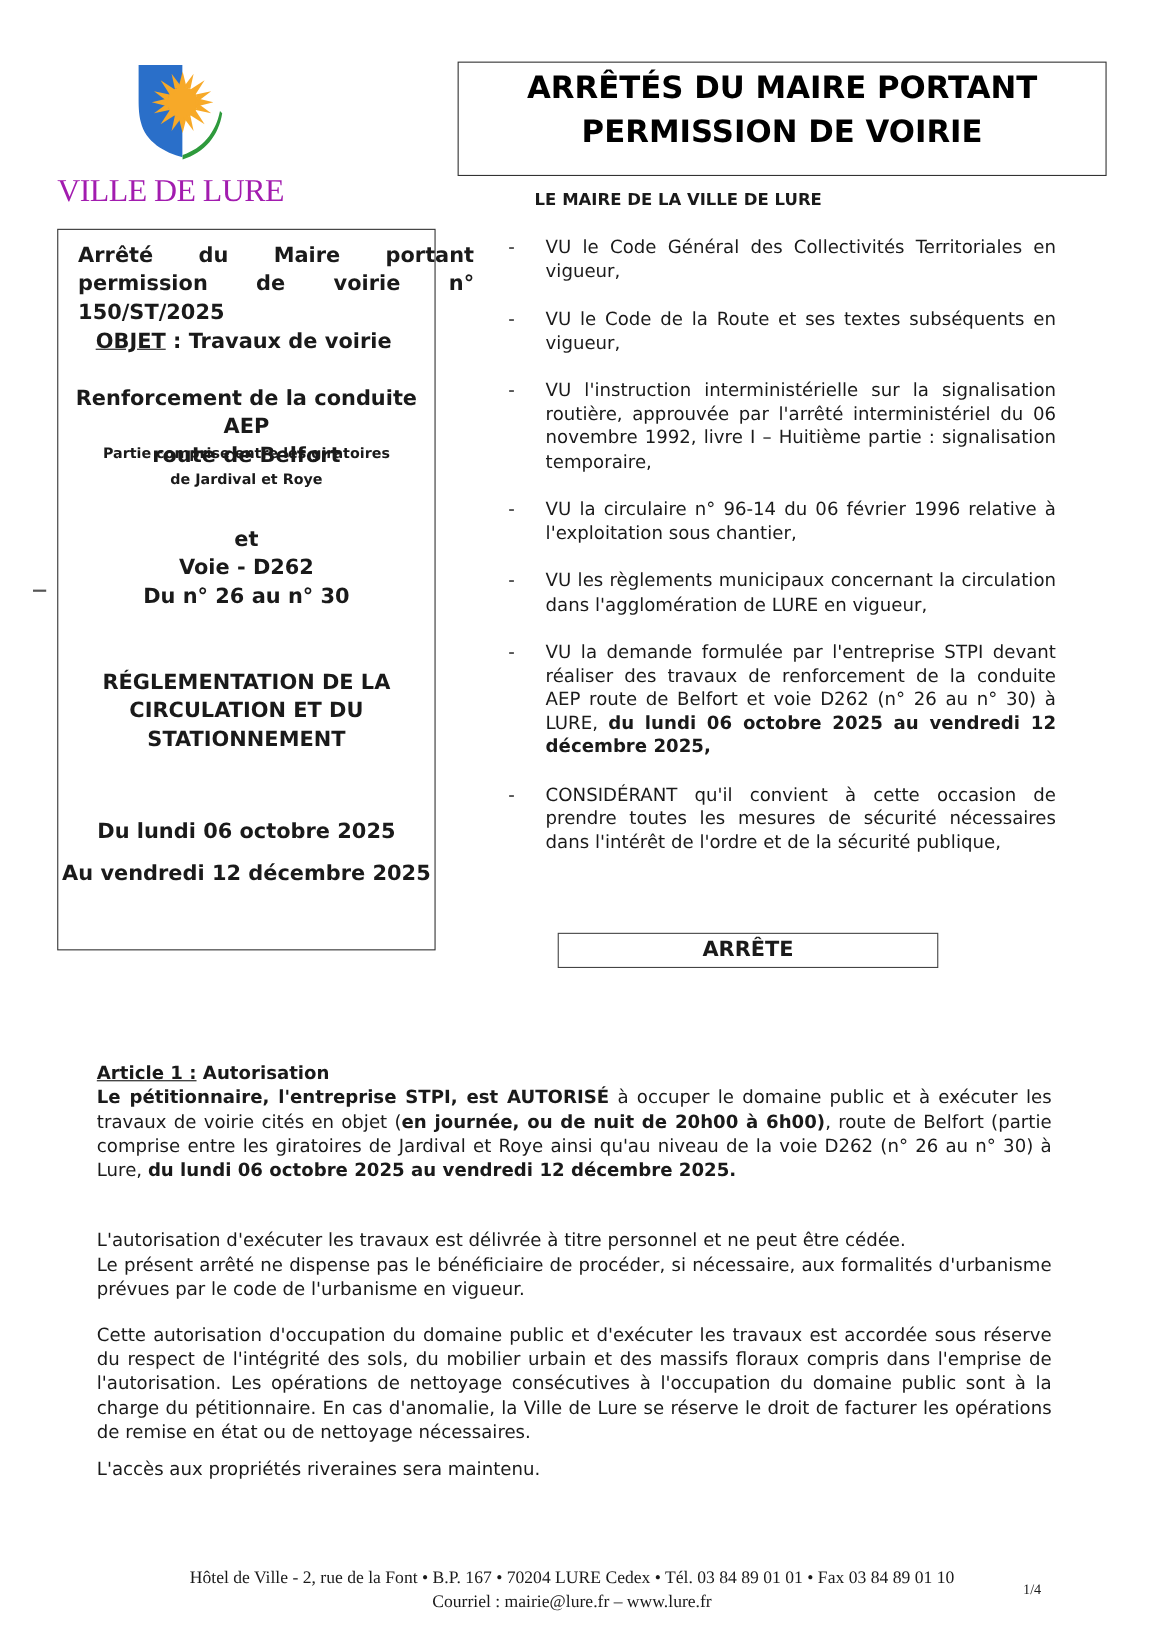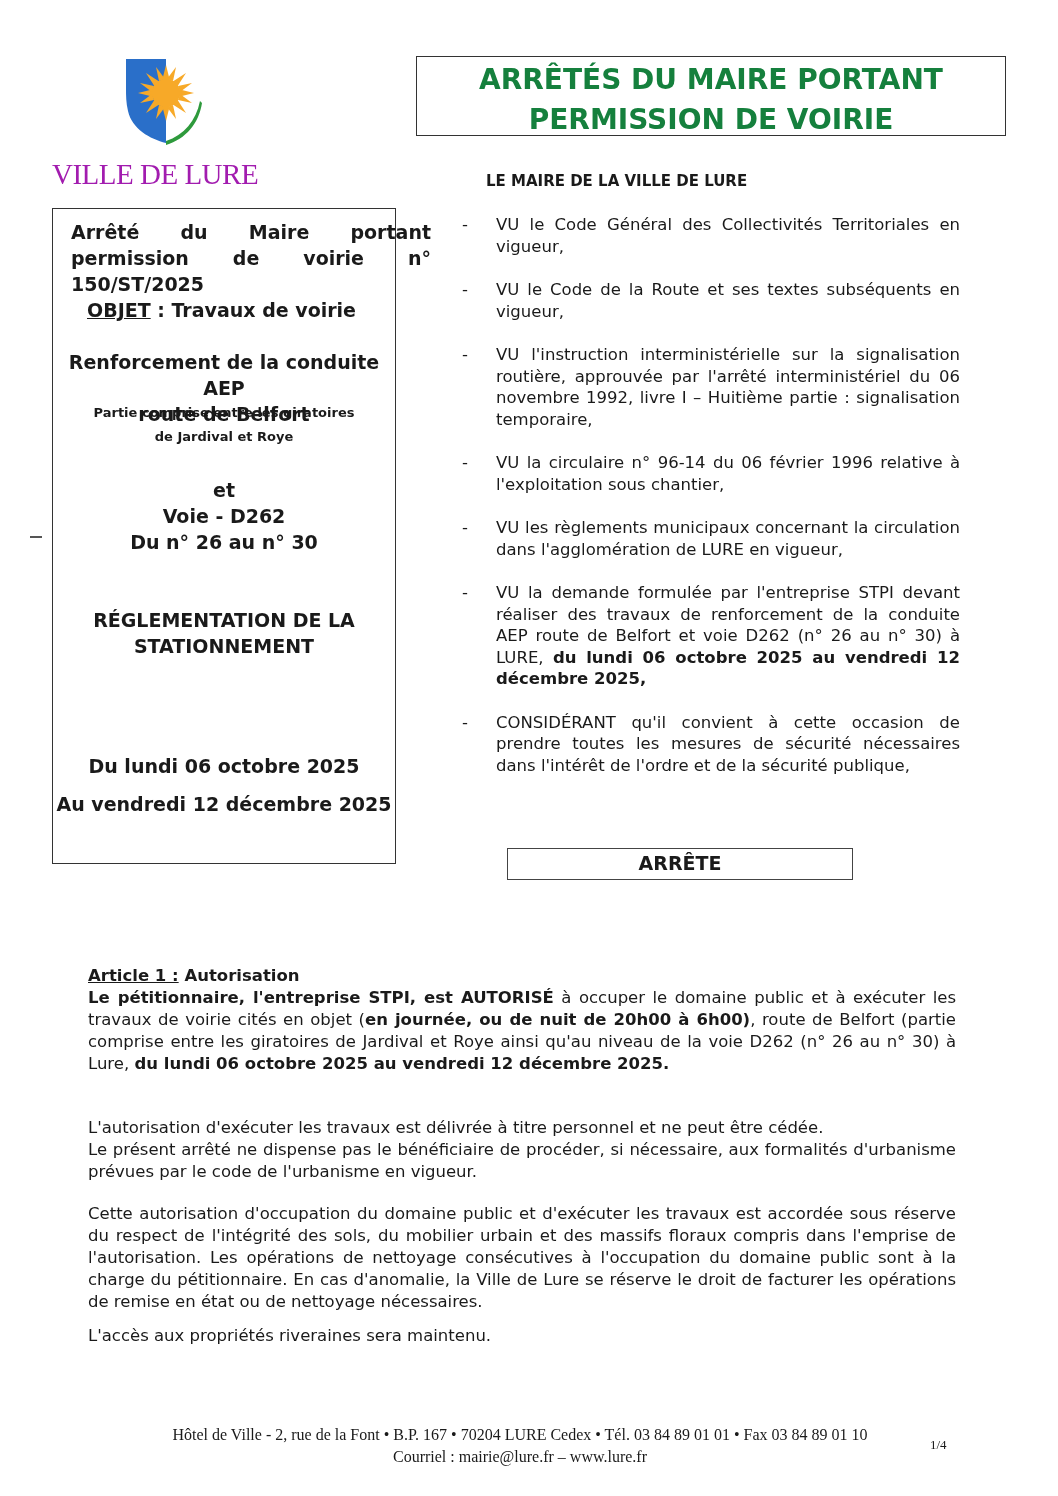--- a/index.html
+++ b/index.html
@@ -6,39 +6,39 @@
   body { width: 1058px; height: 1496px; position: relative; overflow: hidden;
          font-family: "DejaVu Sans", sans-serif; color: #1a1a1a; }
   .abs { position: absolute; }
 
   
   #logo { left: 122px; top: 55px; width: 82px; height: 95px; }
   #city-name { left: 52px; top: 158px; font-family: "Liberation Serif", serif;
                font-size: 29px; letter-spacing: -0.5px; color: #a21caf; }
 
   
-  #title-box { left: 416px; top: 56px; width: 590px; height: 80px;
+  #title-box { left: 416px; top: 56px; width: 590px; height: 104px;
                border: 1.5px solid #333; box-sizing: border-box;
                text-align: center; font-weight: bold; font-size: 28px; line-height: 40px;
-               padding-top: 3px; color: #15803d; }
+               padding-top: 3px; color: #000000; }
   #mayor-line { left: 486px; top: 172px; font-size: 15px; font-weight: bold; }
 
   
   #left-box { left: 52px; top: 208px; width: 344px; height: 656px;
               border: 1.5px solid #333; box-sizing: border-box; }
   .lb { position: absolute; font-weight: bold; font-size: 19px; line-height: 26px; }
   .center { left: 0; right: 0; text-align: center; }
   #arrete-ref { left: 18px; top: 10px; width: 360px; }
   #objet { left: 18px; top: 88px; }
   #objet u { text-decoration: underline; margin-left: 16px; }
   #renfo { top: 140px; font-size: 19px; line-height: 26px; }
   #partie { top: 192px; font-size: 13px; line-height: 24px; }
   #et-block { top: 268px; font-size: 19px; line-height: 26px; }
   #reglement { top: 398px; font-size: 19px; line-height: 26px; }
-  #period { top: 528px; font-size: 19px; line-height: 38px; margin-top: 10px; }
+  #period { top: 528px; font-size: 19px; line-height: 38px; }
 
   
   #vu-list { left: 462px; top: 214px; width: 498px; }
   .vu-item { position: relative; padding-left: 34px; font-size: 16.5px;
              line-height: 21.5px; text-align: justify; margin-bottom: 22px; }
   .vu-dash { position: absolute; left: 0; top: 0; }
   .vu-item b { font-weight: bold; }
 
   #arrete-box { left: 507px; top: 848px; width: 346px; height: 32px;
                 border: 1.5px solid #444; box-sizing: border-box; text-align: center;
@@ -110,20 +110,21 @@
     <div>Partie comprise entre les giratoires</div>
     <div>de Jardival et Roye</div>
   </div>
   <div id="et-block" class="lb center">
     <div>et</div>
     <div>Voie - D262</div>
     <div>Du n° 26 au n° 30</div>
   </div>
   <div id="reglement" class="lb center">
     <div>RÉGLEMENTATION DE LA</div>
+    <div>CIRCULATION ET DU</div>
     <div>STATIONNEMENT</div>
   </div>
   <div id="period" class="lb center">
     <div>Du lundi 06 octobre 2025</div>
     <div>Au vendredi 12 décembre 2025</div>
   </div>
 </div>
 
 <div id="vu-list" class="abs">
   <div class="vu-item">

